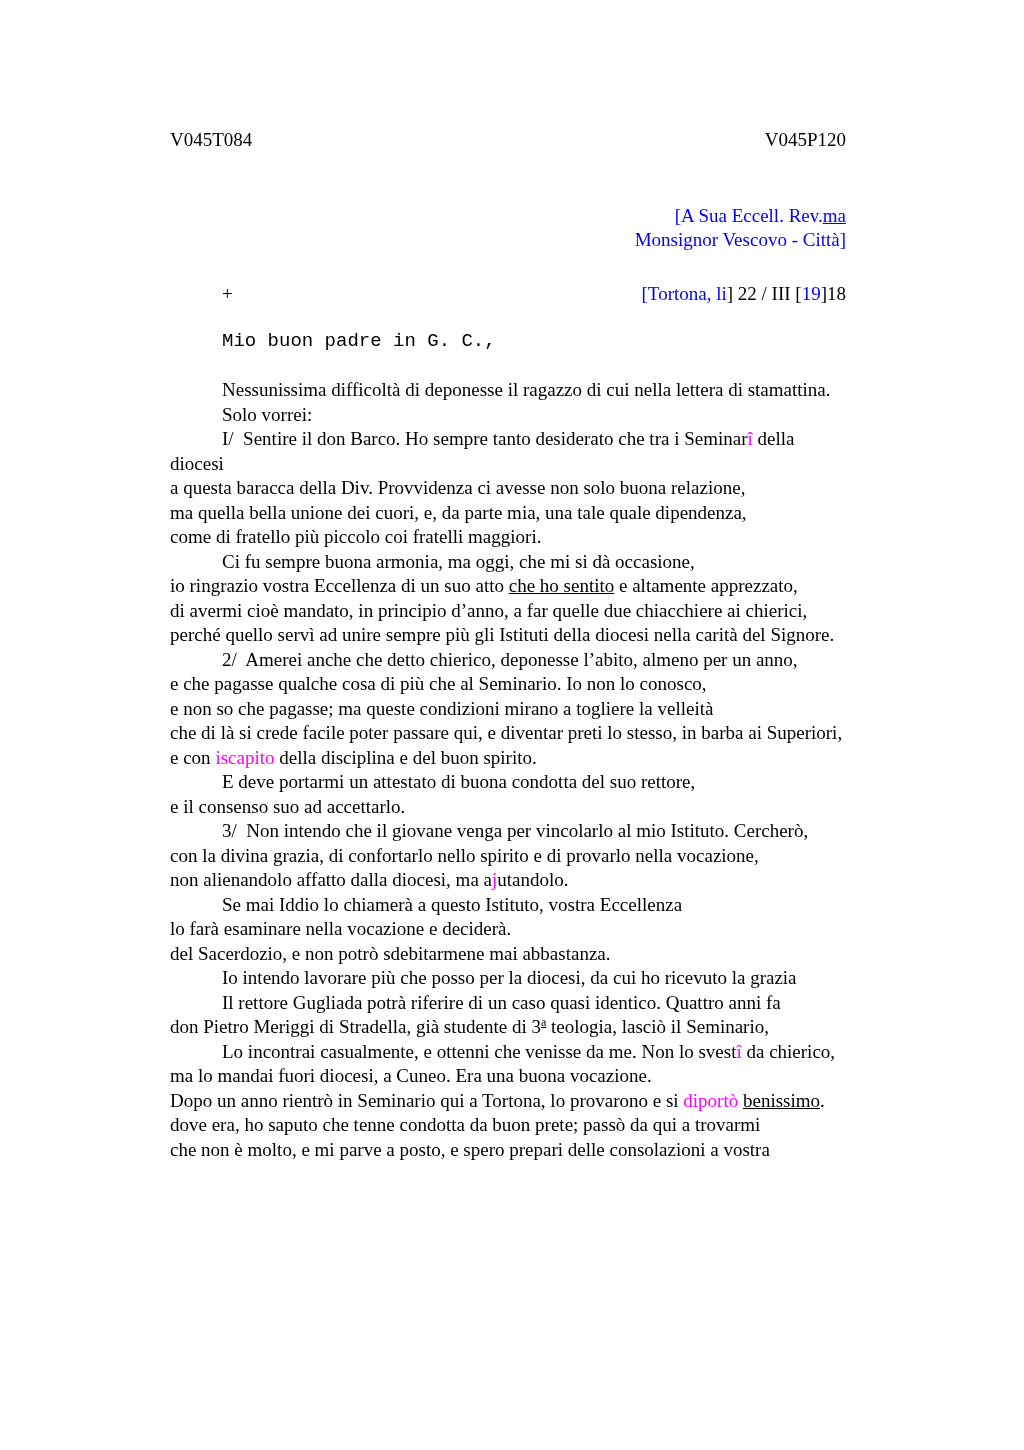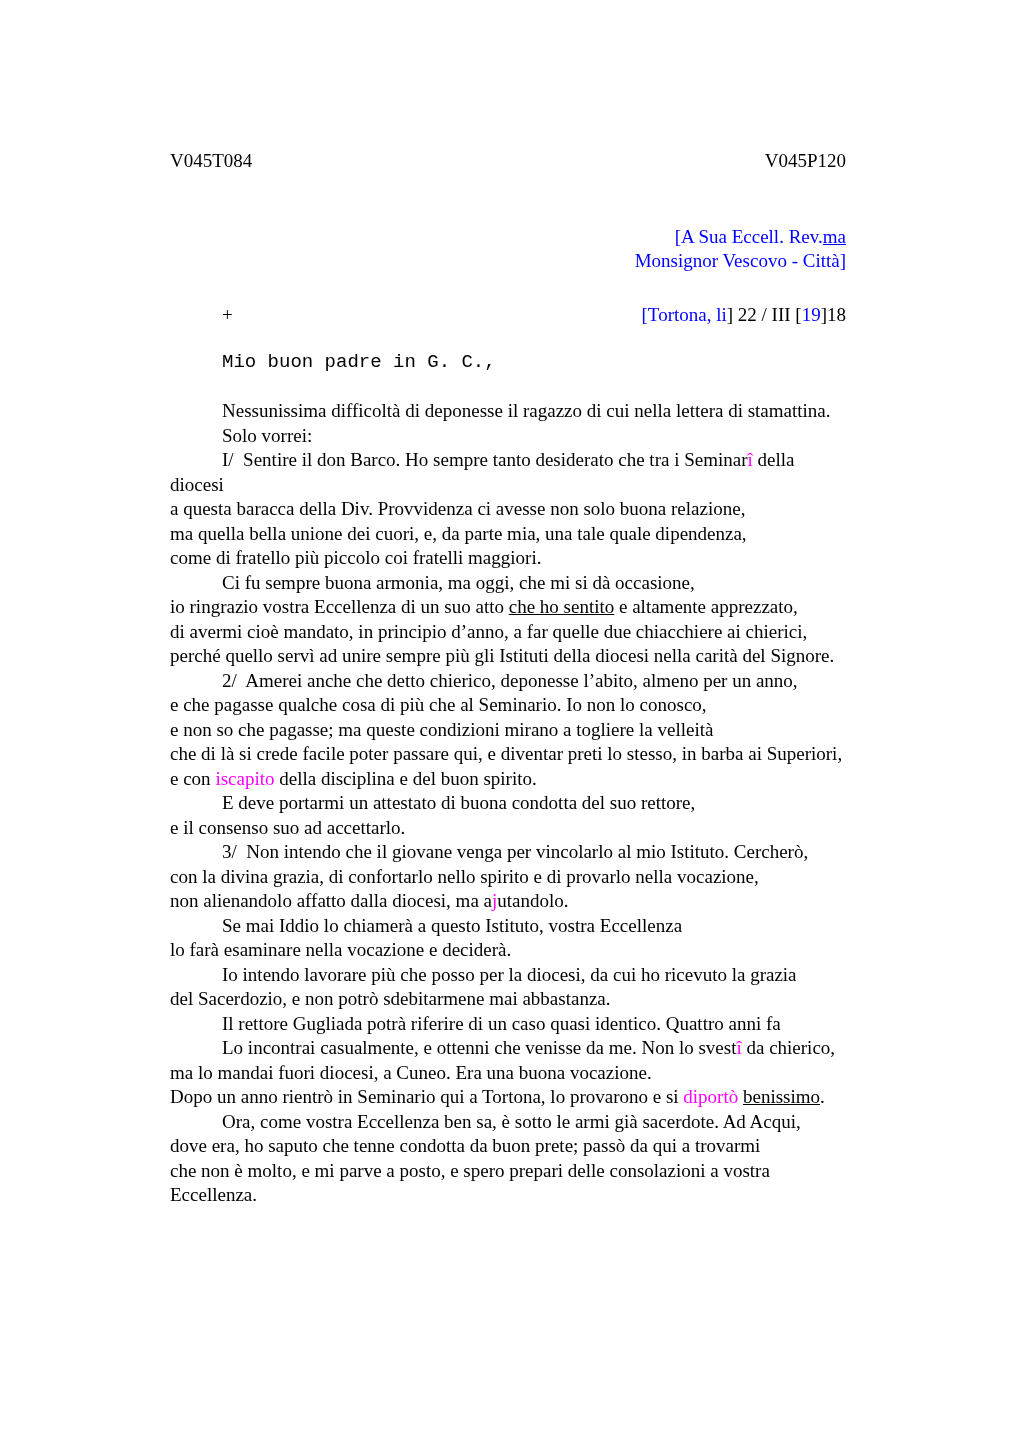--- a/index.html
+++ b/index.html
@@ -11,21 +11,21 @@
   * { margin: 0; padding: 0; box-sizing: border-box; }
   html, body {
     width: 1024px; height: 1450px;
     background: var(--c-bg);
     font-family: "Liberation Serif", serif;
     color: var(--c-text);
     overflow: hidden;
   }
   .page {
     position: absolute;
-    left: 170px; top: 149px;
+    left: 170px; top: 128px;
     width: 676px;
     font-size: 19px;
     line-height: 24.5px;
   }
   .header-row {
     display: flex;
     justify-content: space-between;
     white-space: pre;
   }
   .address-block { margin-top: 51px; text-align: right; }
@@ -94,25 +94,24 @@
       <div class="line"><span>e non so che pagasse; ma queste condizioni mirano a togliere la velleità</span></div>
       <div class="line"><span>che di là si crede facile poter passare qui, e diventar preti lo stesso, in barba ai Superiori,</span></div>
       <div class="line"><span>e con </span><span class="magenta">iscapito</span><span> della disciplina e del buon spirito.</span></div>
       <div class="line ind"><span>E deve portarmi un attestato di buona condotta del suo rettore,</span></div>
       <div class="line"><span>e il consenso suo ad accettarlo.</span></div>
       <div class="line ind"><span>3/  Non intendo che il giovane venga per vincolarlo al mio Istituto. Cercherò,</span></div>
       <div class="line"><span>con la divina grazia, di confortarlo nello spirito e di provarlo nella vocazione,</span></div>
       <div class="line"><span>non alienandolo affatto dalla diocesi, ma a</span><span class="magenta">j</span><span>utandolo.</span></div>
       <div class="line ind"><span>Se mai Iddio lo chiamerà a questo Istituto, vostra Eccellenza</span></div>
       <div class="line"><span>lo farà esaminare nella vocazione e deciderà.</span></div>
+      <div class="line"><span>del Sacerdozio, e non potrò sdebitarmene mai abbastanza.</span></div>
       <div class="line ind"><span>Io intendo lavorare più che posso per la diocesi, da cui ho ricevuto la grazia</span></div>
-      <div class="line"><span>del Sacerdozio, e non potrò sdebitarmene mai abbastanza.</span></div>
       <div class="line ind"><span>Il rettore Gugliada potrà riferire di un caso quasi identico. Quattro anni fa</span></div>
+      <div class="line"><span>don Pietro Meriggi di Stradella, già studente di 3</span><span class="u1 sup">a</span><span> teologia, lasciò il Seminario,</span></div>
       <div class="line ind"><span>Lo incontrai casualmente, e ottenni che venisse da me. Non lo svest</span><span class="magenta">î</span><span> da chierico,</span></div>
       <div class="line"><span>ma lo mandai fuori diocesi, a Cuneo. Era una buona vocazione.</span></div>
       <div class="line"><span>Dopo un anno rientrò in Seminario qui a Tortona, lo provarono e si </span><span class="magenta">diportò</span><span> </span><span class="u1">benissimo</span><span>.</span></div>
-      <div class="line ind"><span>Ora, come vostra Eccellenza ben sa, è sotto le armi già sacerdote. Ad Acqui,</span></div>
       <div class="line"><span>dove era, ho saputo che tenne condotta da buon prete; passò da qui a trovarmi</span></div>
       <div class="line"><span>che non è molto, e mi parve a posto, e spero prepari delle consolazioni a vostra</span></div>
-      <div class="line"><span>Eccellenza.</span></div>
     </div>
 
 </div>
 
 </body></html>

